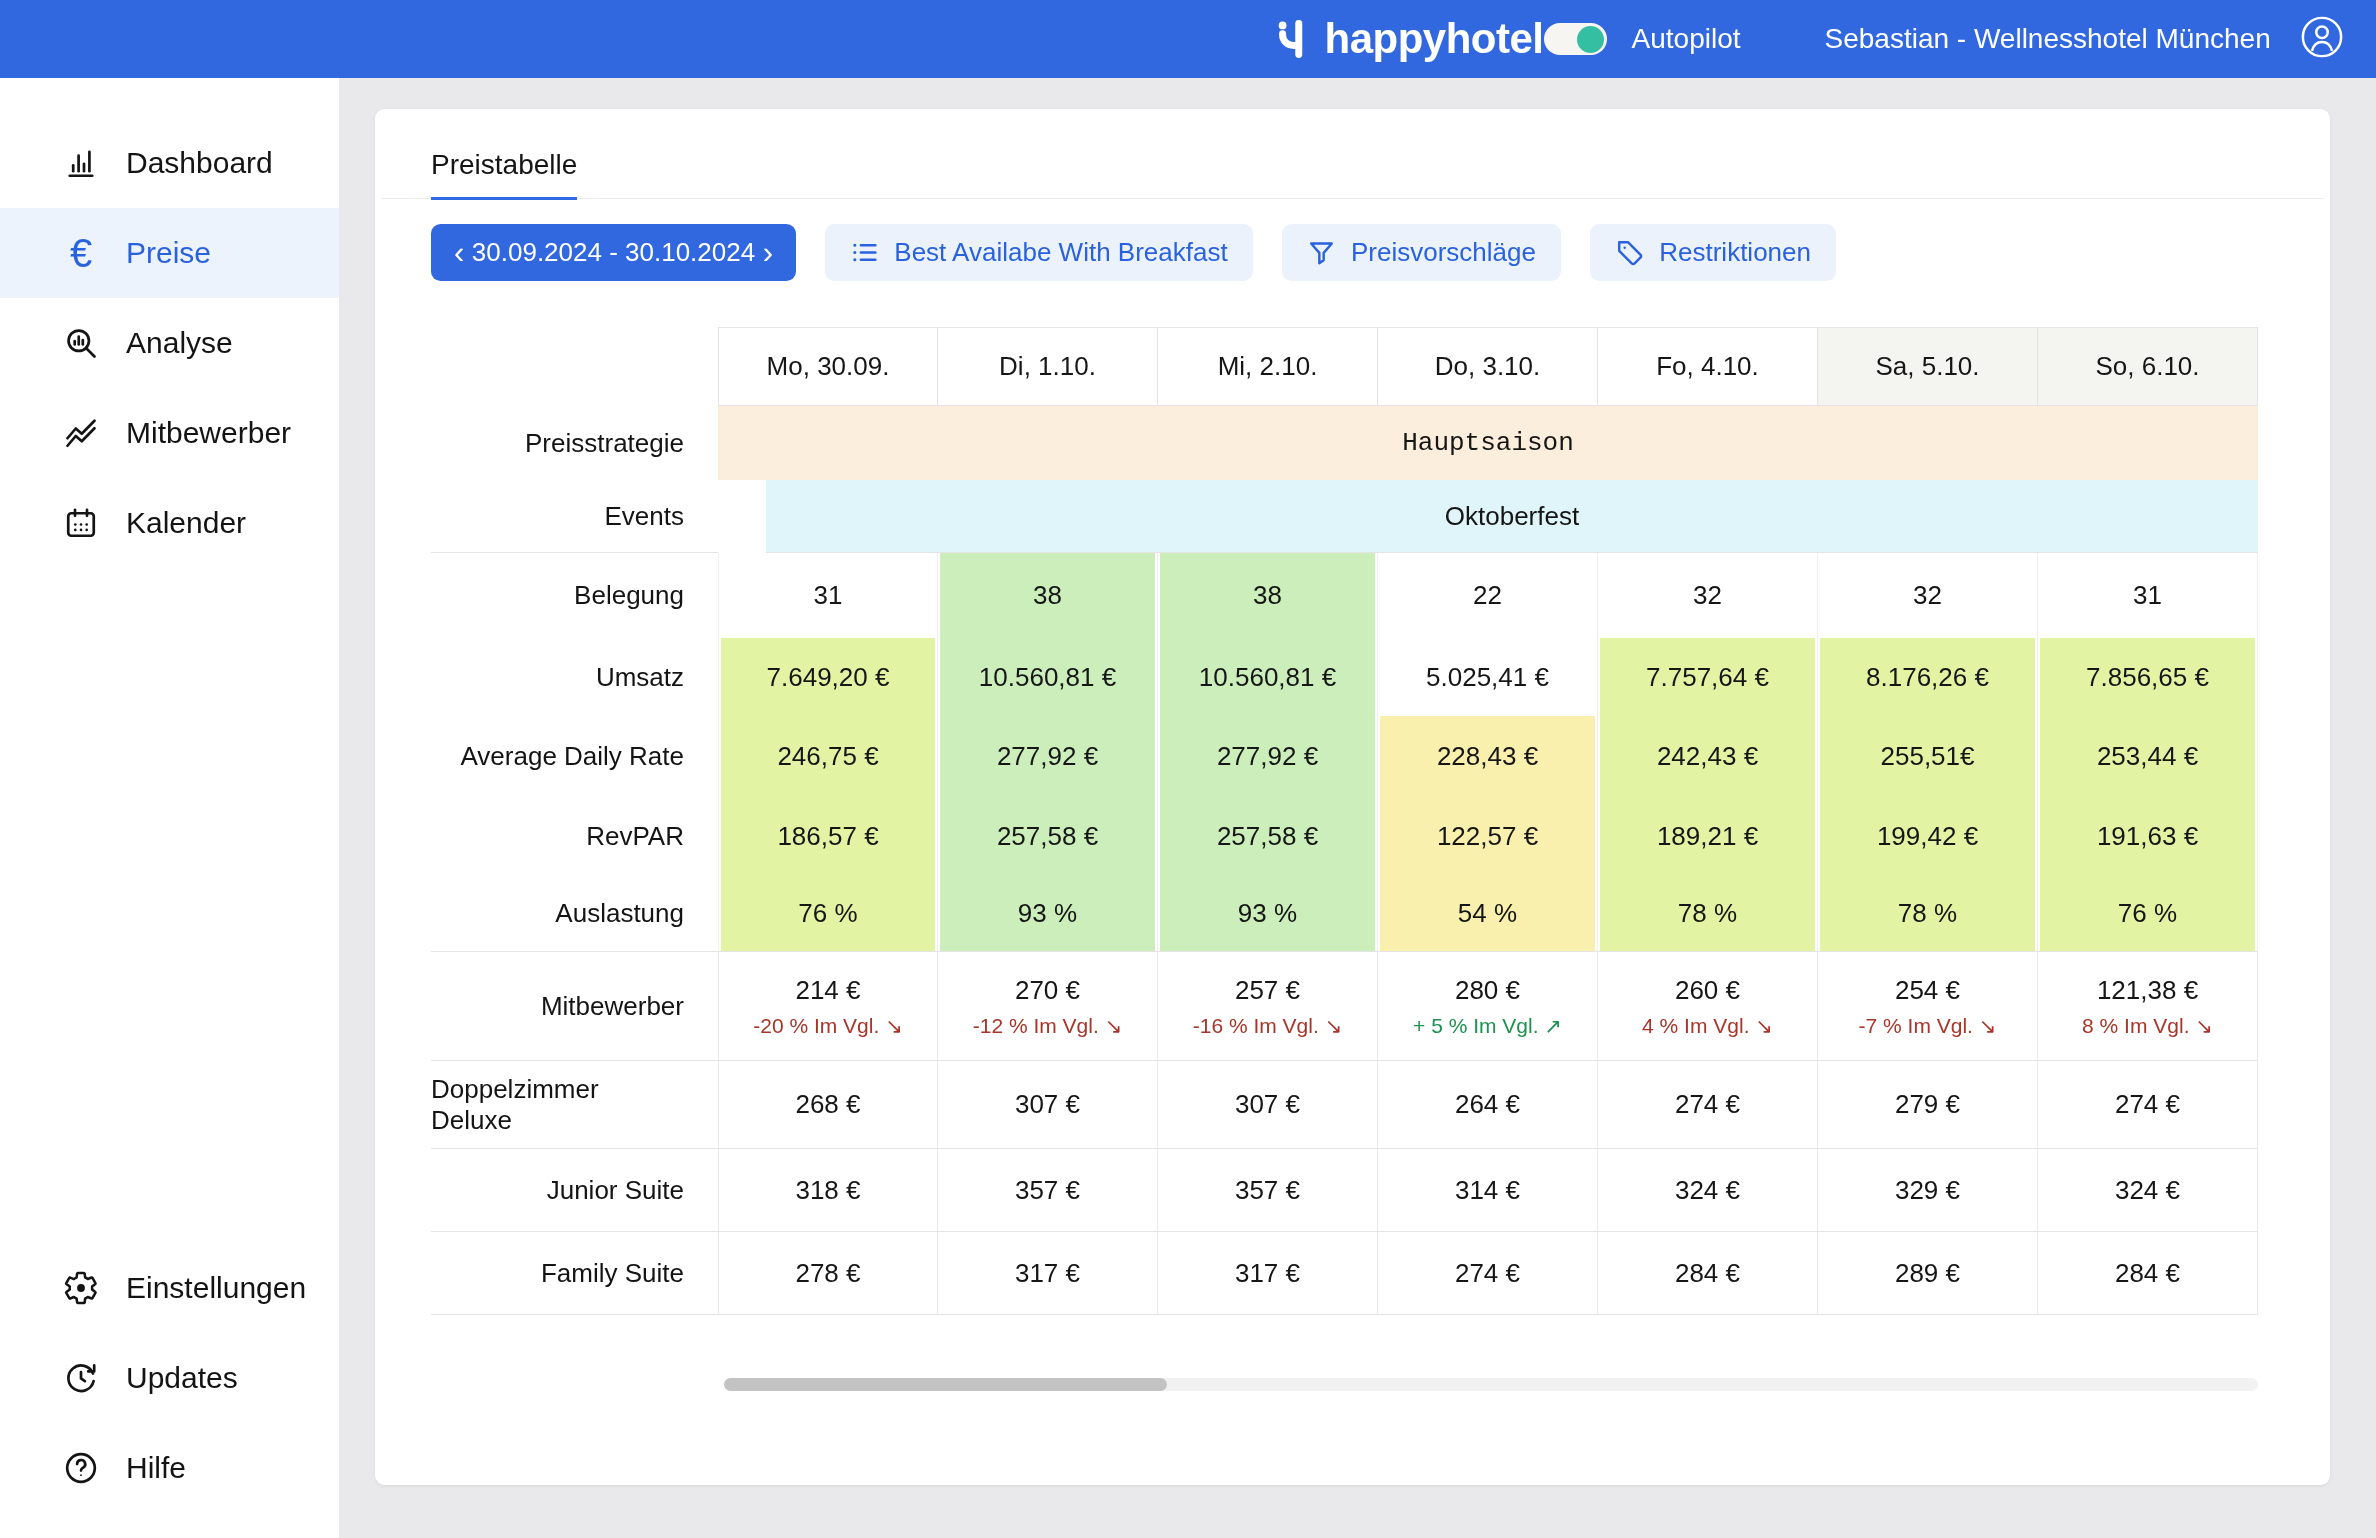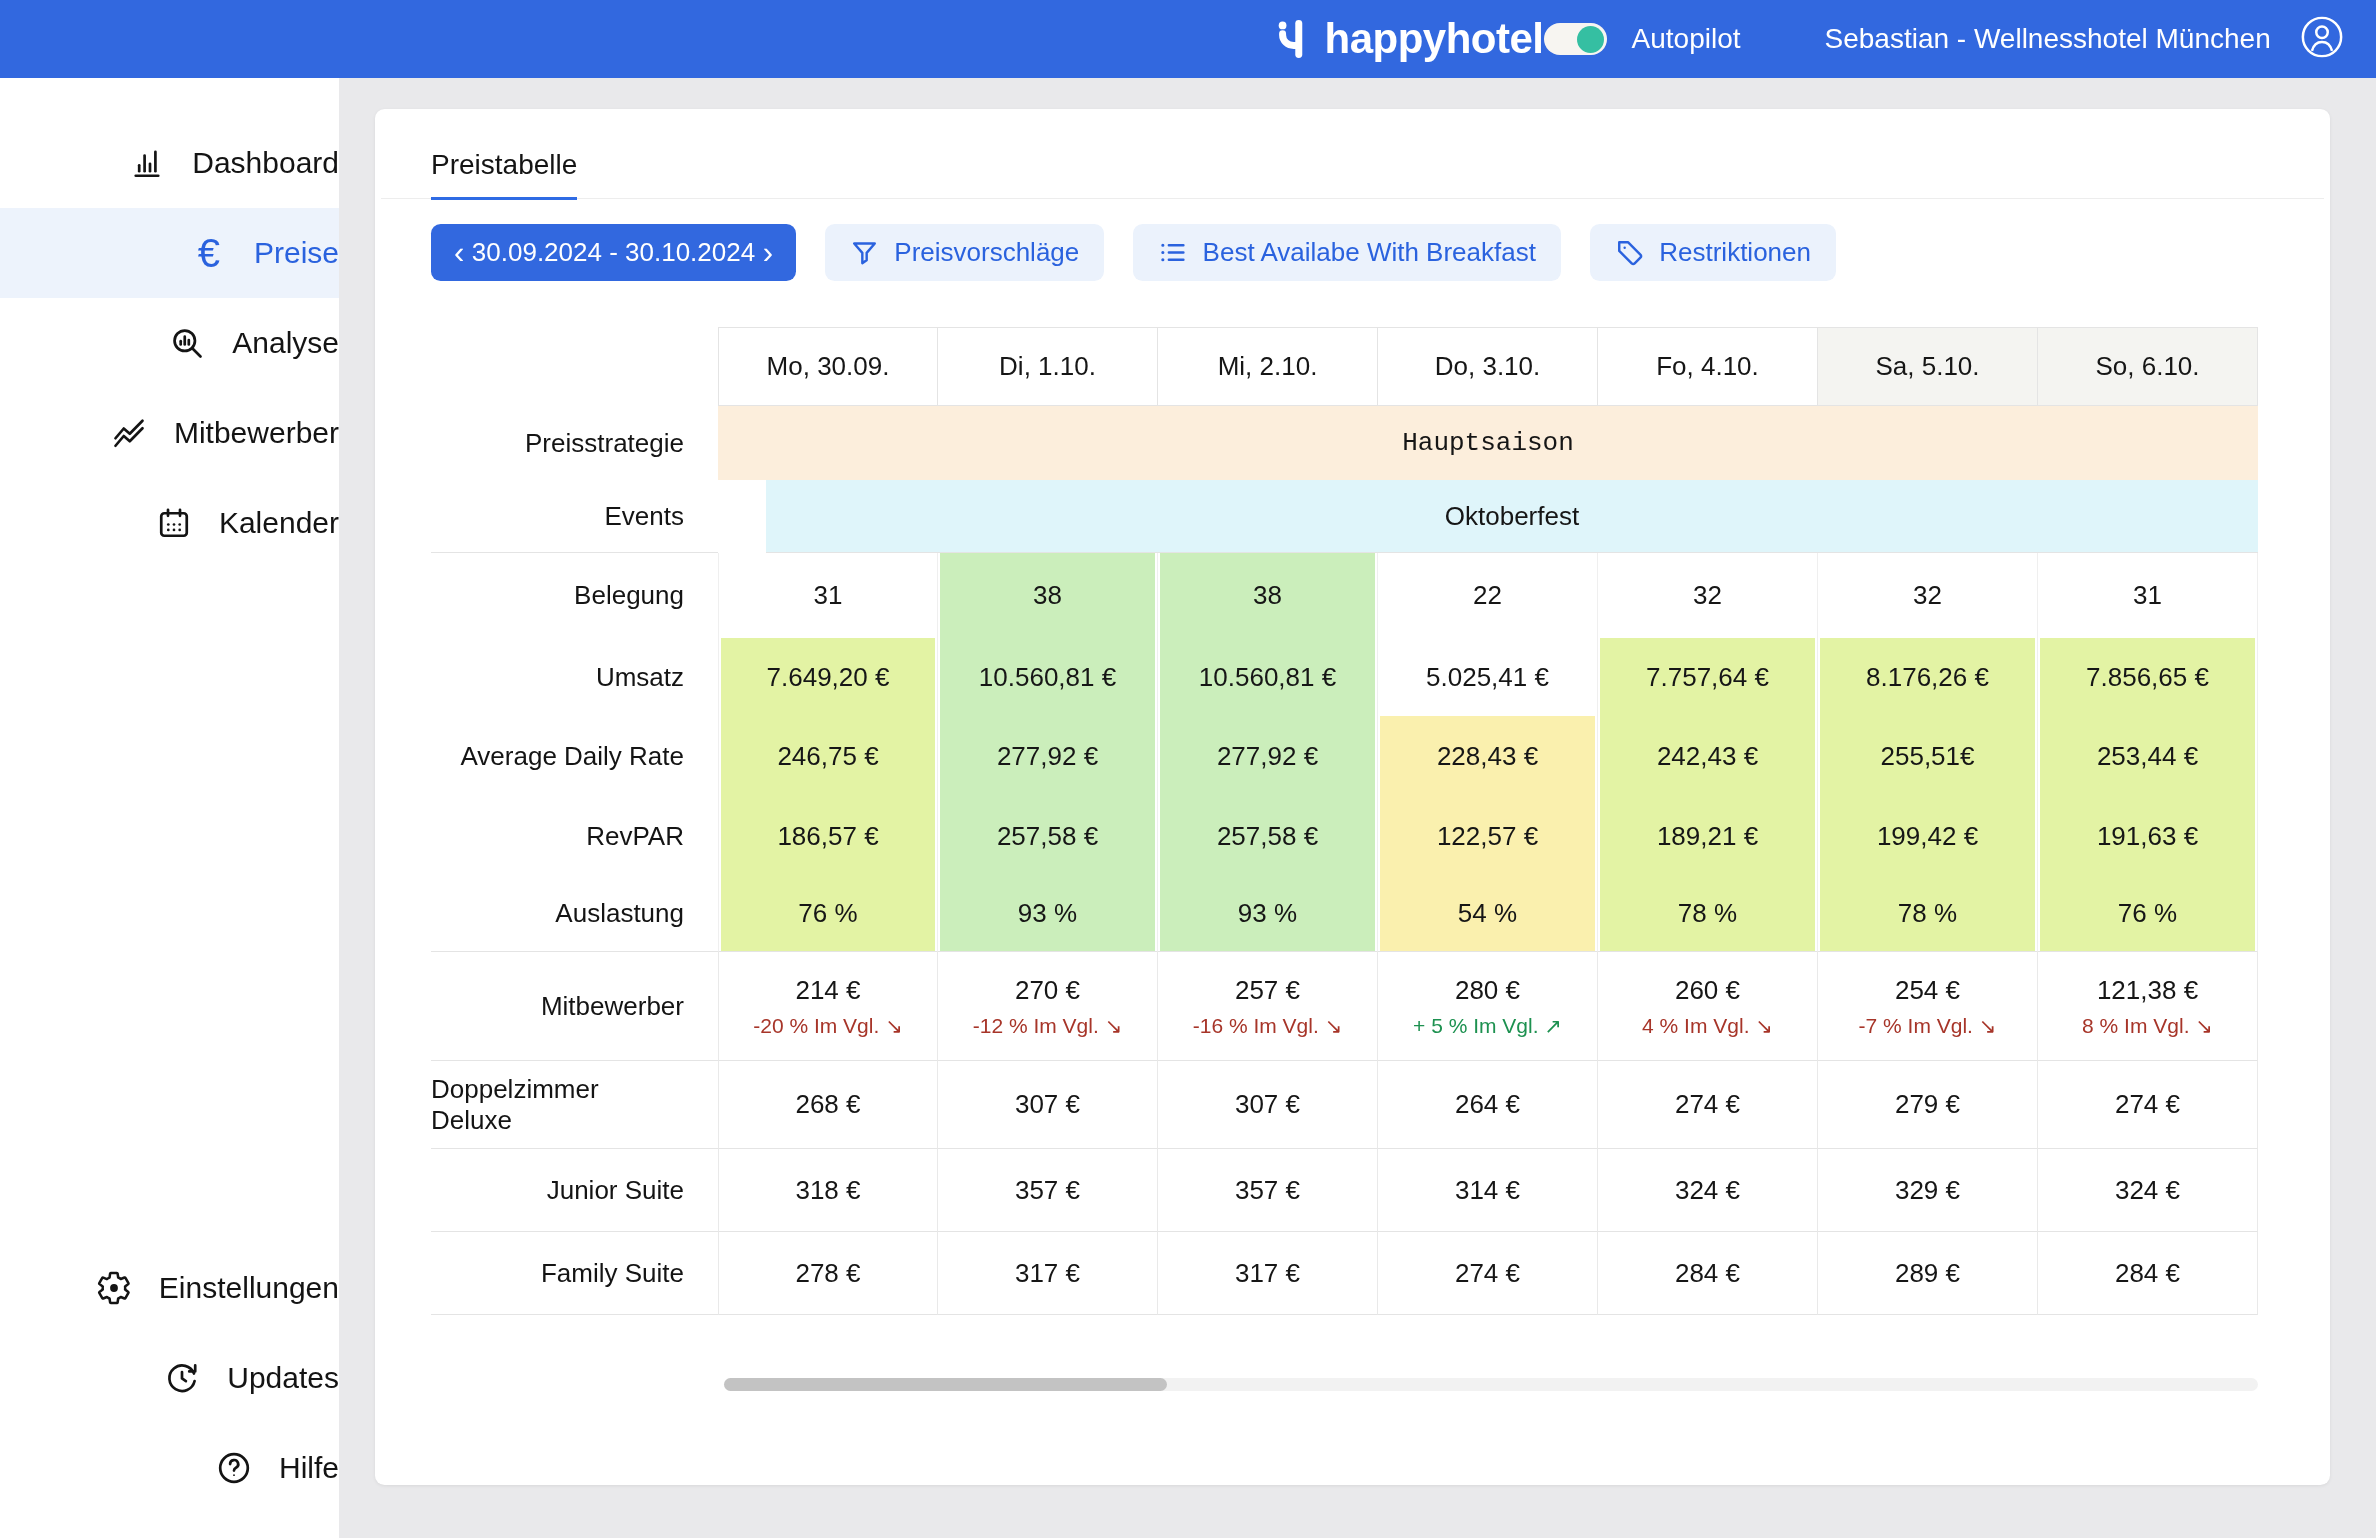--- a/index.html
+++ b/index.html
@@ -16,21 +16,21 @@
   .toggle { width:63px; height:32.5px; border-radius:16.3px; background:#F7F5F1; position:relative; cursor:pointer; }
   .toggle .knob { position:absolute; top:2.9px; right:2.9px; width:27px; height:27px; border-radius:50%; background:var(--toggleOn,#35BFA2); }
   .autopilot { color:#fff; font-size:28px; }
   .userlabel { color:#fff; font-size:28px; margin-left:59px; }
   .avatar { margin-left:3.8px; }
 
   
   .content { flex:1; display:flex; min-height:0; }
   .sidebar { width:339px; background:#fff; display:flex; flex-direction:column; flex:0 0 auto; }
   .nav { padding-top:40px; }
-  .nav-item { height:90px; display:flex; align-items:center; gap:27px; padding-left:63px; font-size:30px; font-weight:500; color:#141414; cursor:pointer;justify-content:flex-end; }
+  .nav-item { height:90px; display:flex; align-items:center; gap:27px; padding-left:63px; font-size:30px; font-weight:500; color:#141414; cursor:pointer; }
   .nav-item svg { width:36px; height:36px; flex:0 0 auto; }
   .nav-item.active { background:var(--activeBg,#EDF3FC); color:var(--accent,#2A62DE); }
   .nav-item.active .eu { color:var(--accent,#2A62DE); }
   .eu { font-size:40px; font-weight:400; width:36px; text-align:center; line-height:36px; }
   .sb-footer { margin-top:auto; padding-bottom:25px; }
 
   .main { flex:1; padding:31px 46px 28px 36px; min-width:0; }
   .card { background:#fff; height:1376px; border-radius:9.6px; box-shadow:0 1px 3.8px rgba(0,0,0,.07); padding:0 56px; }
 
   
@@ -188,31 +188,31 @@
           <span class="tab">Preistabelle</span>
         </div>
 
         <div class="toolbar">
           <div class="btn btn-date">
             <span class="chv">‹</span>
             <span>30.09.2024 - 30.10.2024</span>
             <span class="chv">›</span>
           </div>
           <div class="btn btn-light">
-            <svg viewBox="0 0 24 24" fill="none" stroke="#2A62DE" stroke-width="2" stroke-linejoin="round">
-              <path d="M3.5 4.5h17l-6.7 7.8v6.2l-3.6 2.3v-8.5L3.5 4.5z"></path>
-            </svg>
-            <span>Preisvorschläge</span>
-          </div>
-          <div class="btn btn-light">
             <svg viewBox="0 0 24 24" fill="none" stroke="#2A62DE" stroke-width="2.1" stroke-linecap="round">
               <path d="M9 6h12M9 12h12M9 18h12"></path>
               <path d="M4 6h.01M4 12h.01M4 18h.01" stroke-width="2.6"></path>
             </svg>
             <span>Best Availabe With Breakfast</span>
+          </div>
+          <div class="btn btn-light">
+            <svg viewBox="0 0 24 24" fill="none" stroke="#2A62DE" stroke-width="2" stroke-linejoin="round">
+              <path d="M3.5 4.5h17l-6.7 7.8v6.2l-3.6 2.3v-8.5L3.5 4.5z"></path>
+            </svg>
+            <span>Preisvorschläge</span>
           </div>
           <div class="btn btn-light">
             <svg viewBox="0 0 24 24" fill="none" stroke="#2A62DE" stroke-width="2" stroke-linejoin="round">
               <path d="M3.5 3.5h7.2L21 13.8a1.8 1.8 0 0 1 0 2.5l-4.7 4.7a1.8 1.8 0 0 1-2.5 0L3.5 10.7V3.5z"></path>
               <circle cx="8" cy="8" r="1" fill="#2A62DE" stroke="none"></circle>
             </svg>
             <span>Restriktionen</span>
           </div>
         </div>
 

